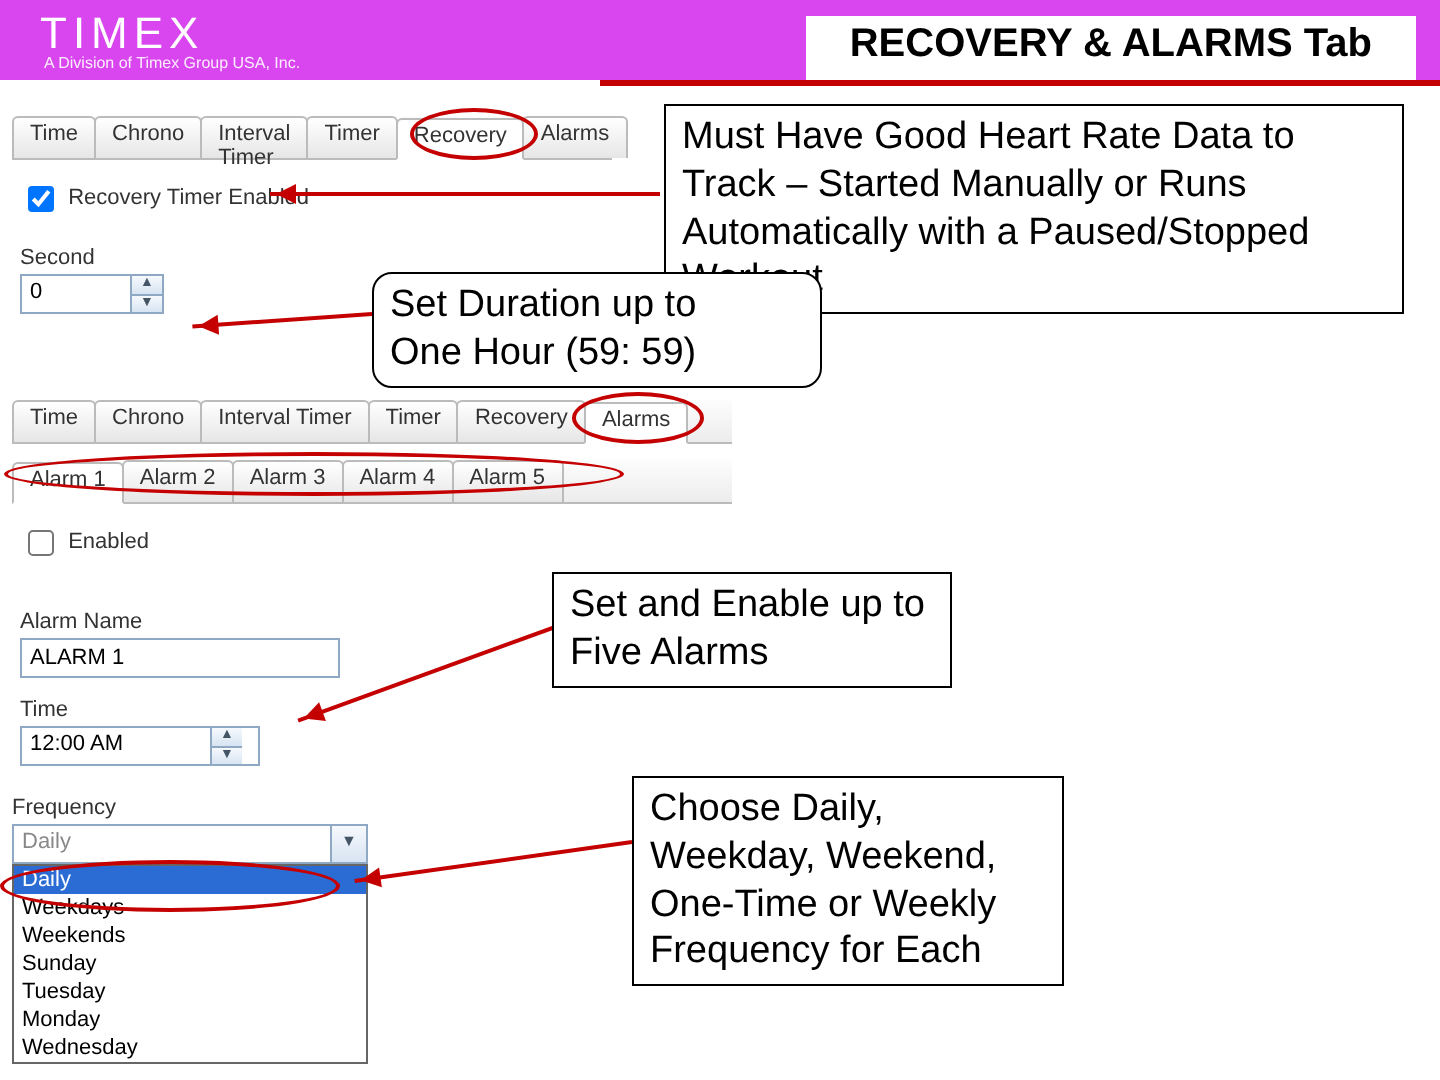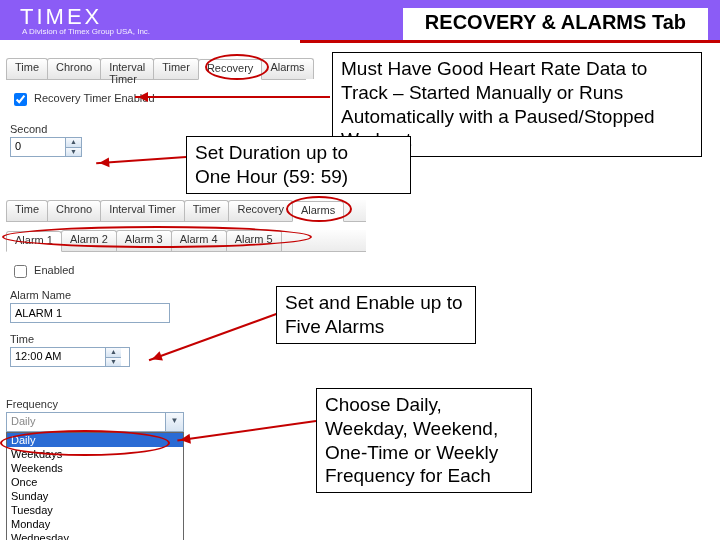--- a/index.html
+++ b/index.html
@@ -11,21 +11,21 @@
     font-family: Arial, Helvetica, sans-serif;
     font-size: 13px;
     color: #000;
     position: relative;
     overflow: hidden;
   }
   
   .hdr {
     position: relative;
     height: 40px;
-    background: #8b5cf6;
+    background: #d946ef;
   }
   .hdr .logo {
     font-family: Impact, "Arial Black", sans-serif;
     font-size: 22px;
     color: #fff;
     letter-spacing: 3px;
     position: absolute;
     left: 20px;
     top: 4px;
   }
@@ -260,21 +260,21 @@
       <div class="tab">Alarm 2</div>
       <div class="tab">Alarm 3</div>
       <div class="tab">Alarm 4</div>
       <div class="tab">Alarm 5</div>
     </div>
   <div style="padding:10px 4px 4px;">
     <label class="chk">
       <input type="checkbox" style="">
       <span>Enabled</span>
     </label>
-    <div style="margin-top:8px;">
+    <div style="margin-top:24px;">
       <div class="field-lbl">Alarm Name</div>
       <input class="txt" value="ALARM 1" style="">
     </div>
     <div style="margin-top:10px;">
       <div class="field-lbl">Time</div>
       <div class="spinner" style="width:120px;">
         <div class="val" style="width:94px;">12:00 AM</div>
         <div class="btns">
           <div class="btn">▲</div>
           <div class="btn">▼</div>
@@ -288,31 +288,30 @@
   <div class="field-lbl">Frequency</div>
   <div class="dropdown">
     <div class="dd-field">
       <div class="dd-val">Daily</div>
       <div class="dd-btn">▼</div>
     </div>
     <div class="dd-list" id="freqList">
         <div class="opt sel">Daily</div>
         <div class="opt">Weekdays</div>
         <div class="opt">Weekends</div>
-        <div class="opt">Once</div>
         <div class="opt">Sunday</div>
         <div class="opt">Tuesday</div>
         <div class="opt">Monday</div>
         <div class="opt">Wednesday</div>
       </div>
   </div>
 </div>
 
 <div class="callout" style="left:332px; top:52px; width:370px;">Must Have Good Heart Rate Data to Track – Started Manually or Runs Automatically with a Paused/Stopped Workout</div>
-<div class="callout" style="left:186px; top:136px; width:225px; white-space:pre-line;">Set Duration up to
+<div class="callout" style="left:186px; top:136px; width:225px; white-space:pre-line;border-radius:10px;">Set Duration up to
 One Hour (59: 59)</div>
 <div class="callout" style="left:276px; top:286px; width:200px;">Set and Enable up to Five Alarms</div>
 <div class="callout" style="left:316px; top:388px; width:216px;">Choose Daily, Weekday, Weekend, One-Time or Weekly Frequency for Each</div>
 
 <div class="ring" style="left:205px; top:54px; width:64px; height:26px;"></div>
 <div class="ring" style="left:286px; top:196px; width:66px; height:26px;"></div>
 <div class="ring" style="left:2px; top:226px; width:310px; height:22px;"></div>
 <div class="ring" style="left:0px; top:430px; width:170px; height:26px;"></div>
 
 <div class="arrow" style="left:330px; top:96px; width:195px; transform: rotate(180deg);"></div>

